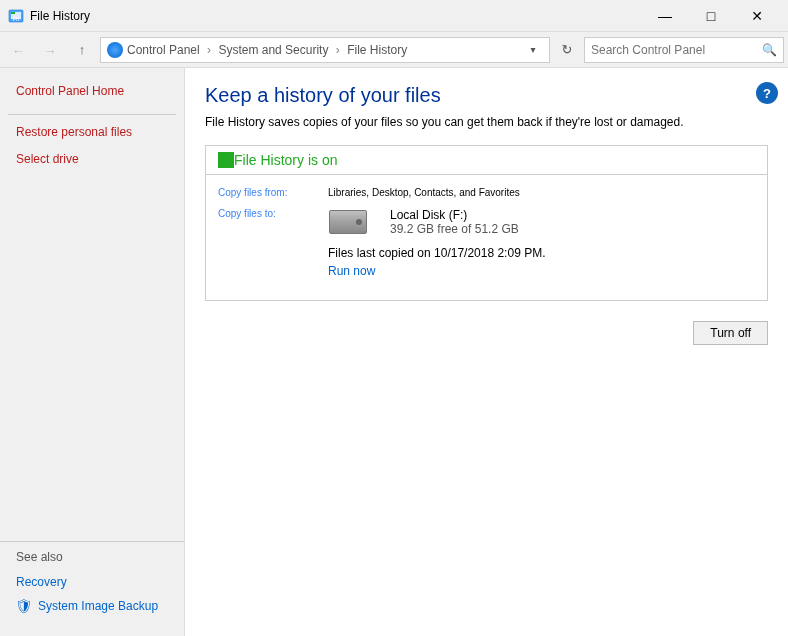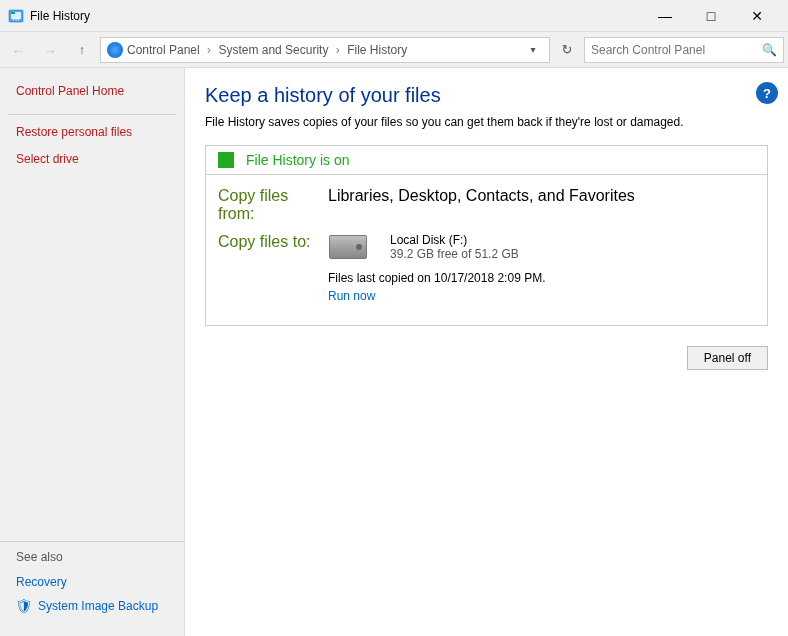--- a/index.html
+++ b/index.html
@@ -225,21 +225,21 @@
       border: 1px solid #ccc;
       padding: 0;
       margin-bottom: 16px;
     }
     .status-header {
       display: flex;
       align-items: center;
       padding: 6px 12px;
       background: #fff;
       border-bottom: 1px solid #ccc;
-      gap: 12px;
+      gap: 0;
     }
     .status-indicator {
       width: 16px;
       height: 16px;
       background: #22aa22;
       flex-shrink: 0;
     }
     .status-text {
       font-size: 14px;
       color: #22aa22;
@@ -247,26 +247,26 @@
     .status-body {
       padding: 12px;
     }
     .info-row {
       display: flex;
       margin-bottom: 10px;
       align-items: flex-start;
     }
     .info-label {
       width: 110px;
-      font-size: 16px;
-      color: #4d7c0f;
+      font-size: 10px;
+      color: #3b82f6;
       flex-shrink: 0;
     }
     .info-value {
-      font-size: 16px;
+      font-size: 10px;
       color: #000;
     }
     .drive-row {
       display: flex;
       align-items: center;
       gap: 22px;
       margin-bottom: 4px;
     }
     .drive-icon {
       width: 40px;
@@ -448,17 +448,17 @@
               <div style="margin-top:10px;">
                 <div class="last-copied">Files last copied on 10/17/2018 2:09 PM.</div>
                 <a class="run-now-link">Run now</a>
               </div>
             </div>
           </div>
         </div>
       </div>
 
       <div class="button-row">
-        <button class="turn-off-btn">Panel off</button>
+        <button class="turn-off-btn">Turn off</button>
       </div>
     </div>
   </div>
 </div>
 
 </body></html>

